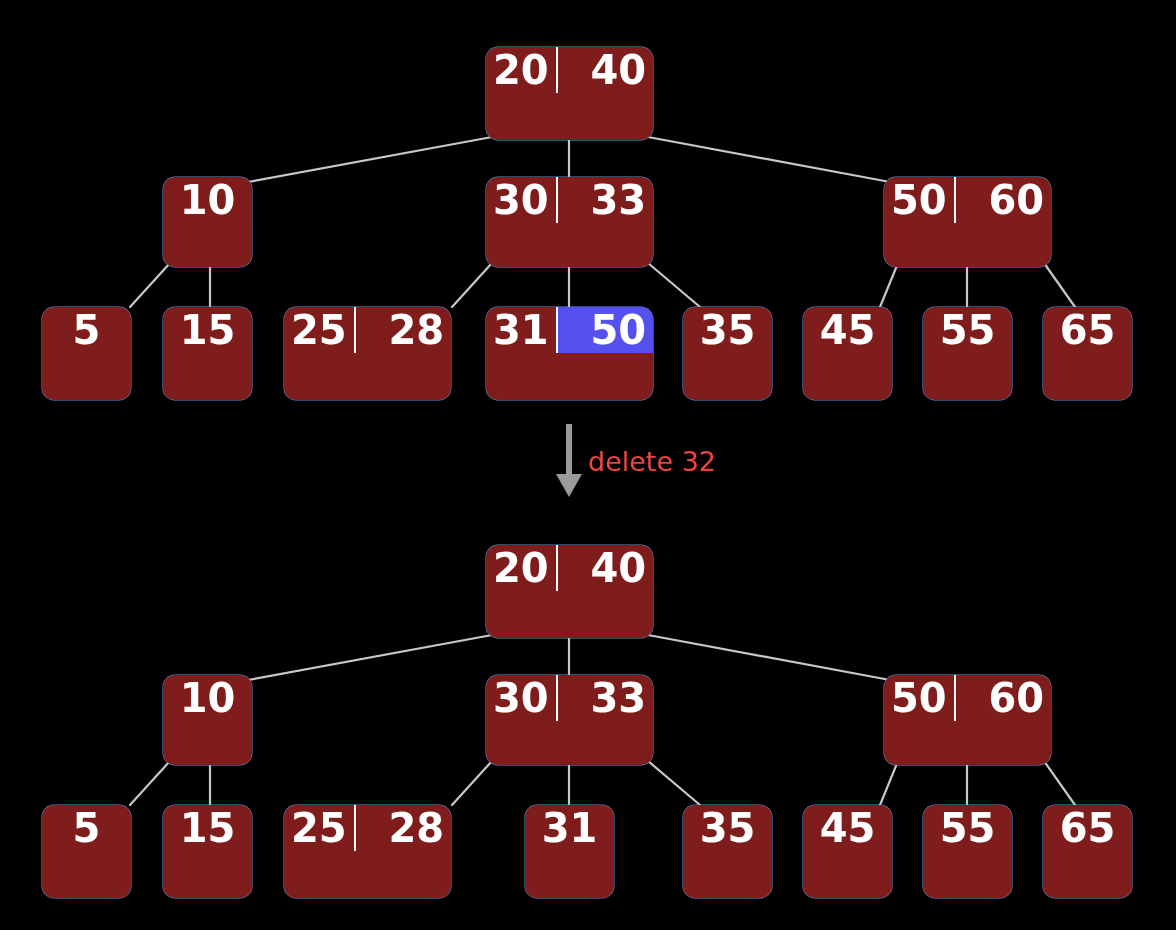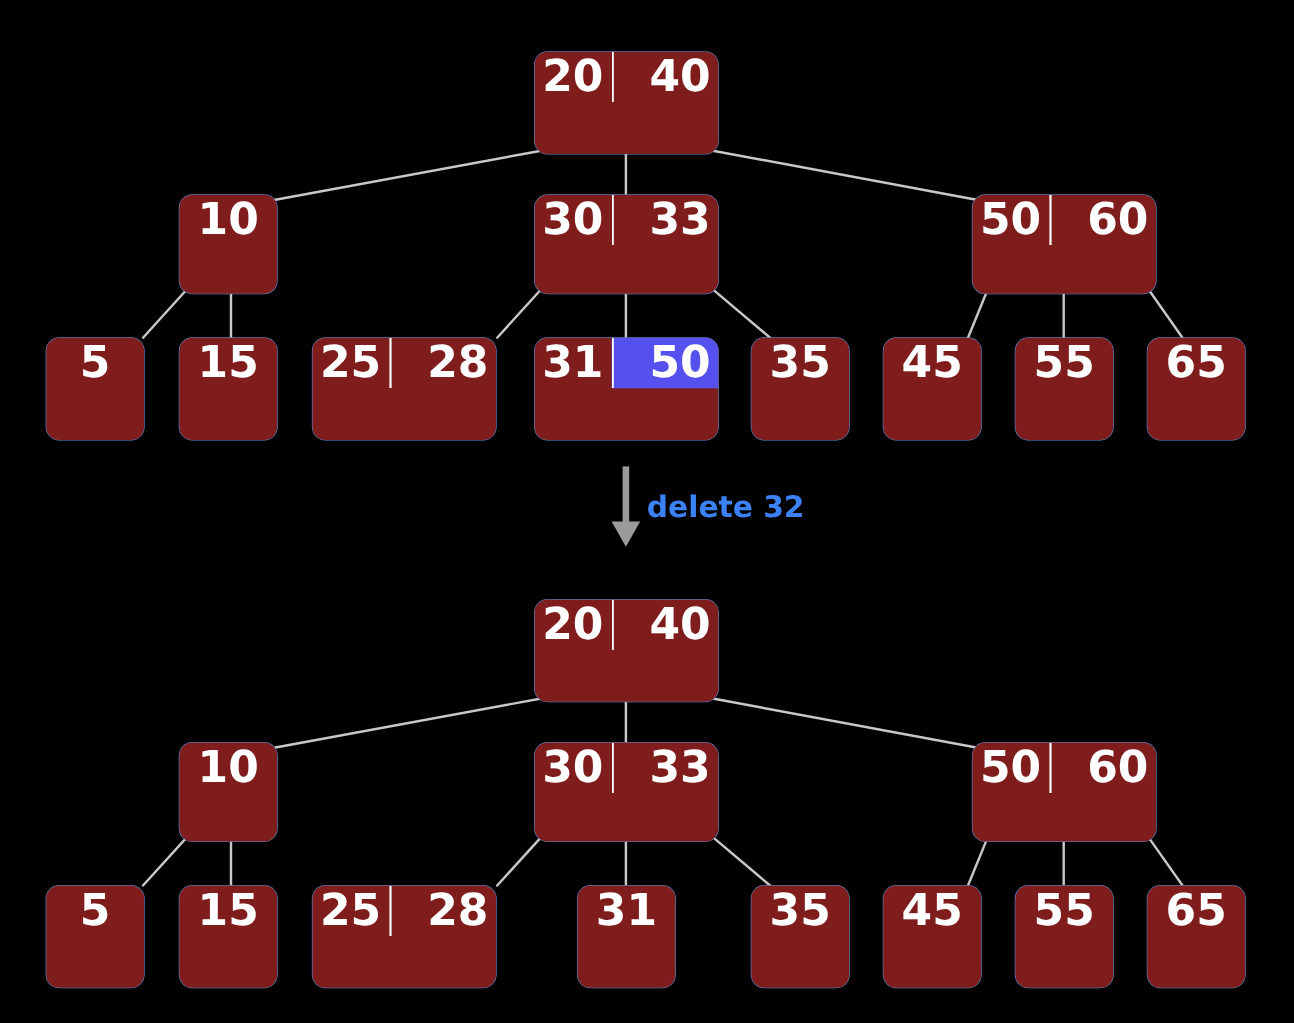--- a/index.html
+++ b/index.html
@@ -8,21 +8,21 @@
   #stage{position:relative;width:1176px;height:930px;background:#000;}
   svg.edges{position:absolute;left:0;top:0;width:1176px;height:930px;
             pointer-events:none;}
   .node{position:absolute;display:flex;align-items:flex-start;
         background:#7f1d1d;border-radius:12px;overflow:hidden;
         box-shadow:0 0 0 0.5px rgba(98,168,248,0.9);}
   .cell{flex:1 1 0;display:flex;align-items:center;justify-content:center;
         color:#ffffff;font-weight:bold;font-size:40px;letter-spacing:0px;}
   .cell.sep{box-shadow:inset 2px 0 0 0 #ffffff;padding-left:28px;}
   .cell.hl{background:#5550ee;}
-  .arrow-label{position:absolute;color:#3b82f6;font-weight:bold;
+  .arrow-label{position:absolute;color:#ef4444;font-weight:normal;
                font-size:27px;white-space:nowrap;}
 </style>
 </head>
 <body>
 
 <div id="stage">
 
   <svg class="edges" viewBox="0 0 1176 930">
     <g stroke="#c8c8c8" stroke-width="2.2" fill="none" stroke-linecap="round">
 

